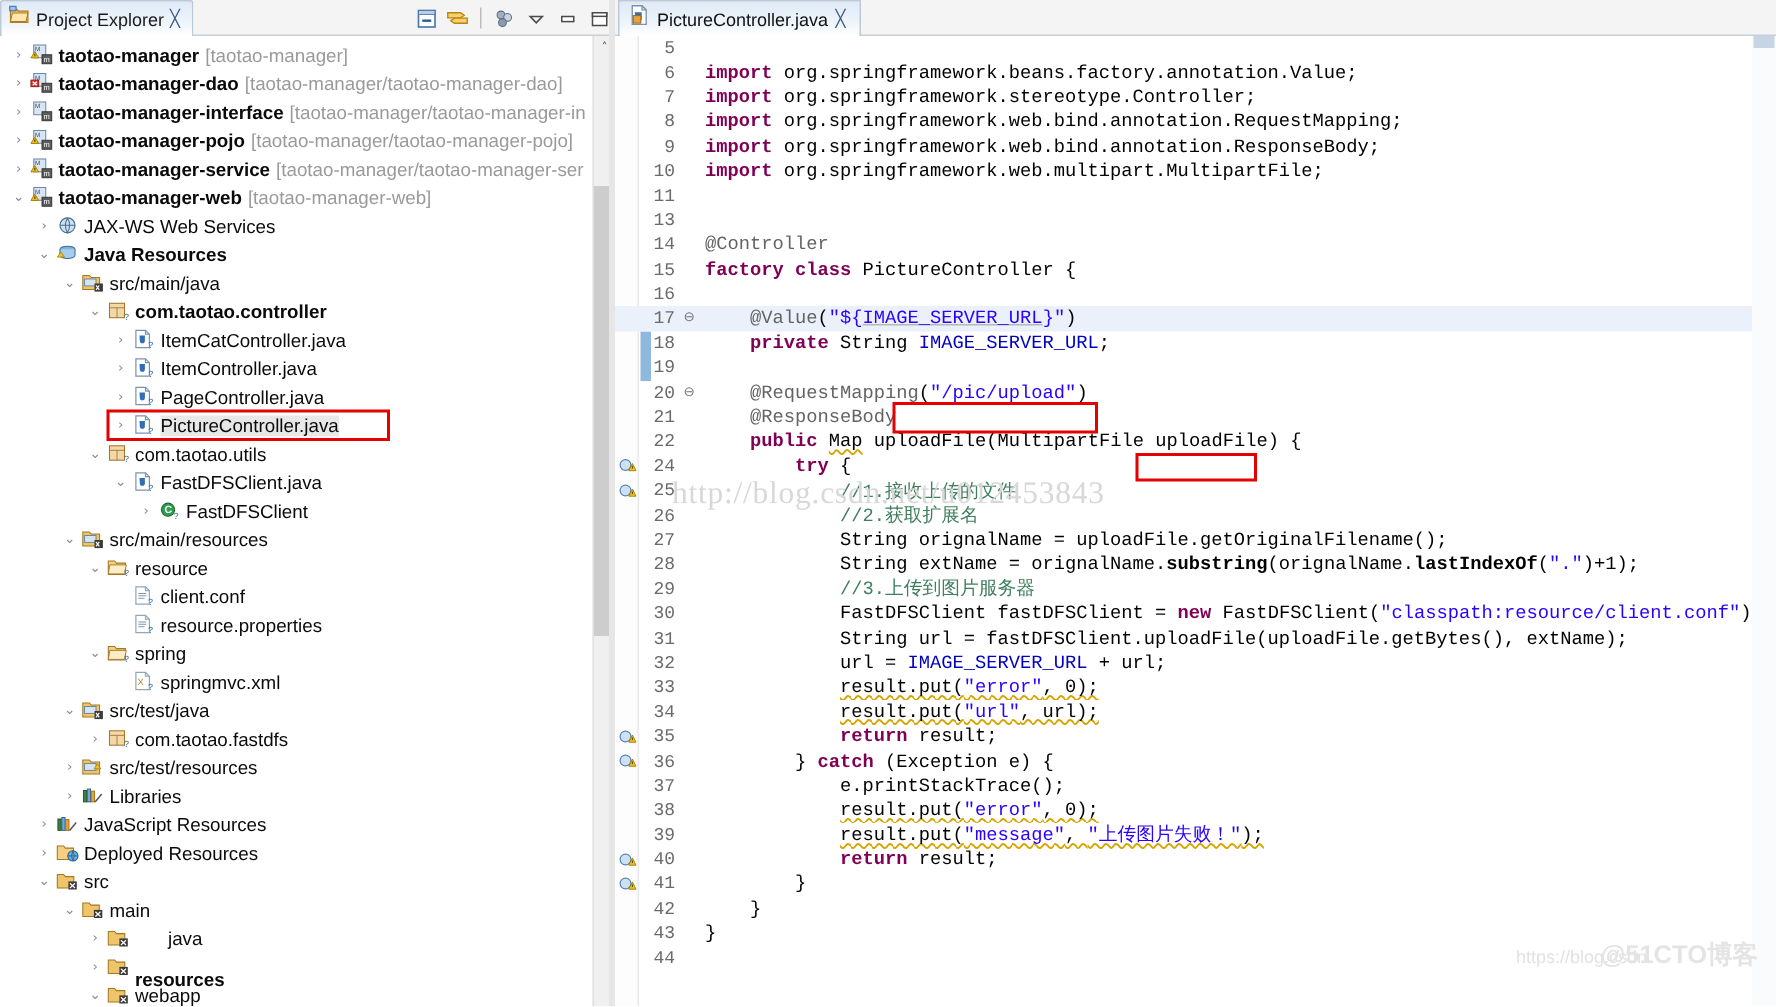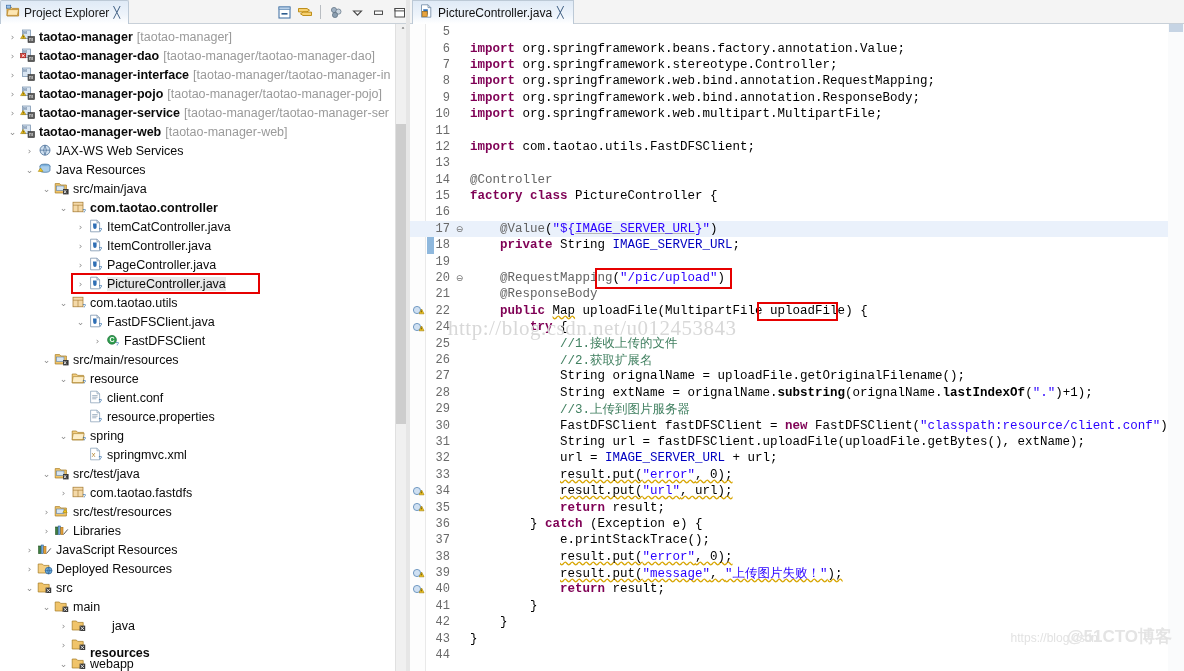--- a/index.html
+++ b/index.html
@@ -448,21 +448,21 @@
           </div>
           <div class="trow" style="padding-left: 23px;">
             <span class="twist">⌄</span>
             <span class="ticon">
               <svg width="17" height="15" viewBox="0 0 17 15">
                 <ellipse cx="8" cy="4.2" rx="5" ry="2.1" fill="#7fb2dd" stroke="#3a6b99" stroke-width="0.7"></ellipse>
                 <path d="M3 4.2 v4 a5 2.1 0 0 0 10 0 v-4" fill="#a8cdea" stroke="#3a6b99" stroke-width="0.7"></path>
                 <path d="M1.2 9.4 L3.6 6 L6 9.4 Z" fill="#f3c419" stroke="#9a7a05" stroke-width="0.5"></path>
               </svg>
             </span>
-            <span class="tlabel-main" style="font-weight: normal;">Java Resources</span>
+            <span class="tlabel-main" style="font-weight: bold;">Java Resources</span>
           </div>
           <div class="trow" style="padding-left: 40px;">
             <span class="twist">⌄</span>
             <span class="ticon">
               <svg width="17" height="15" viewBox="0 0 17 15">
                 <path d="M1.2 2.6 H5.6 L6.8 4 H12.4 V12 H1.2 Z" fill="#f0c46a" stroke="#a3781f" stroke-width="0.7"></path>
                 <rect x="2.4" y="5" width="7.6" height="4.6" fill="#d7e5f2" stroke="#5d80a6" stroke-width="0.6"></rect>
                 <rect x="9" y="8" width="5.6" height="5.4" fill="#3a3a3a"></rect>
                 <path d="M10 9.2 L12.2 12.2 M12.2 9.2 L10 12.2" stroke="#fff" stroke-width="0.8"></path>
               </svg>
@@ -833,21 +833,20 @@
           <div style="position: absolute; left: 17px; top: 196.8px; width: 7px; height: 32.8px; background: rgb(143, 184, 221);"></div>
         </div>
       <div id="lines">
           <div class="cline"><span class="lno">5</span><span class="fold"></span><span class="ctext"></span></div>
           <div class="cline"><span class="lno">6</span><span class="fold"></span><span class="ctext"><span class="kw">import</span><span class="stat"> org.springframework.beans.factory.annotation.Value;</span></span></div>
           <div class="cline"><span class="lno">7</span><span class="fold"></span><span class="ctext"><span class="kw">import</span><span class="stat"> org.springframework.stereotype.Controller;</span></span></div>
           <div class="cline"><span class="lno">8</span><span class="fold"></span><span class="ctext"><span class="kw">import</span><span class="stat"> org.springframework.web.bind.annotation.RequestMapping;</span></span></div>
           <div class="cline"><span class="lno">9</span><span class="fold"></span><span class="ctext"><span class="kw">import</span><span class="stat"> org.springframework.web.bind.annotation.ResponseBody;</span></span></div>
           <div class="cline"><span class="lno">10</span><span class="fold"></span><span class="ctext"><span class="kw">import</span><span class="stat"> org.springframework.web.multipart.MultipartFile;</span></span></div>
           <div class="cline"><span class="lno">11</span><span class="fold"></span><span class="ctext"></span></div>
-          <div class="cline"><span class="lno">12</span><span class="fold"></span><span class="ctext"><span class="kw">import</span><span class="stat"> com.taotao.utils.FastDFSClient;</span></span></div>
           <div class="cline"><span class="lno">13</span><span class="fold"></span><span class="ctext"></span></div>
           <div class="cline"><span class="lno">14</span><span class="fold"></span><span class="ctext"><span class="ann">@Controller</span></span></div>
           <div class="cline"><span class="lno">15</span><span class="fold"></span><span class="ctext"><span class="kw">factory class</span><span class="stat"> PictureController {</span></span></div>
           <div class="cline"><span class="lno">16</span><span class="fold"></span><span class="ctext"></span></div>
           <div class="cline cur"><span class="lno">17</span><span class="fold">⊖</span><span class="ctext">    <span class="ann">@Value</span><span class="stat">(</span><span class="str">"${</span><span class="str und">IMAGE_SERVER_URL</span><span class="str">}"</span><span class="stat">)</span></span></div>
           <div class="cline"><span class="lno">18</span><span class="fold"></span><span class="ctext">    <span class="kw">private</span><span class="stat"> String </span><span class="fld">IMAGE_SERVER_URL</span><span class="stat">;</span></span></div>
           <div class="cline"><span class="lno">19</span><span class="fold"></span><span class="ctext"></span></div>
           <div class="cline"><span class="lno">20</span><span class="fold">⊖</span><span class="ctext">    <span class="ann">@RequestMapping</span><span class="stat">(</span><span class="str">"/pic/upload"</span><span class="stat">)</span></span></div>
           <div class="cline"><span class="lno">21</span><span class="fold"></span><span class="ctext">    <span class="ann">@ResponseBody</span></span></div>
           <div class="cline"><span class="lno">22</span><span class="fold"></span><span class="ctext">    <span class="kw">public</span><span class="stat"> </span><span class="stat warnU">Map</span><span class="stat"> uploadFile(MultipartFile </span><span class="stat">uploadFile</span><span class="stat">) {</span></span></div>

